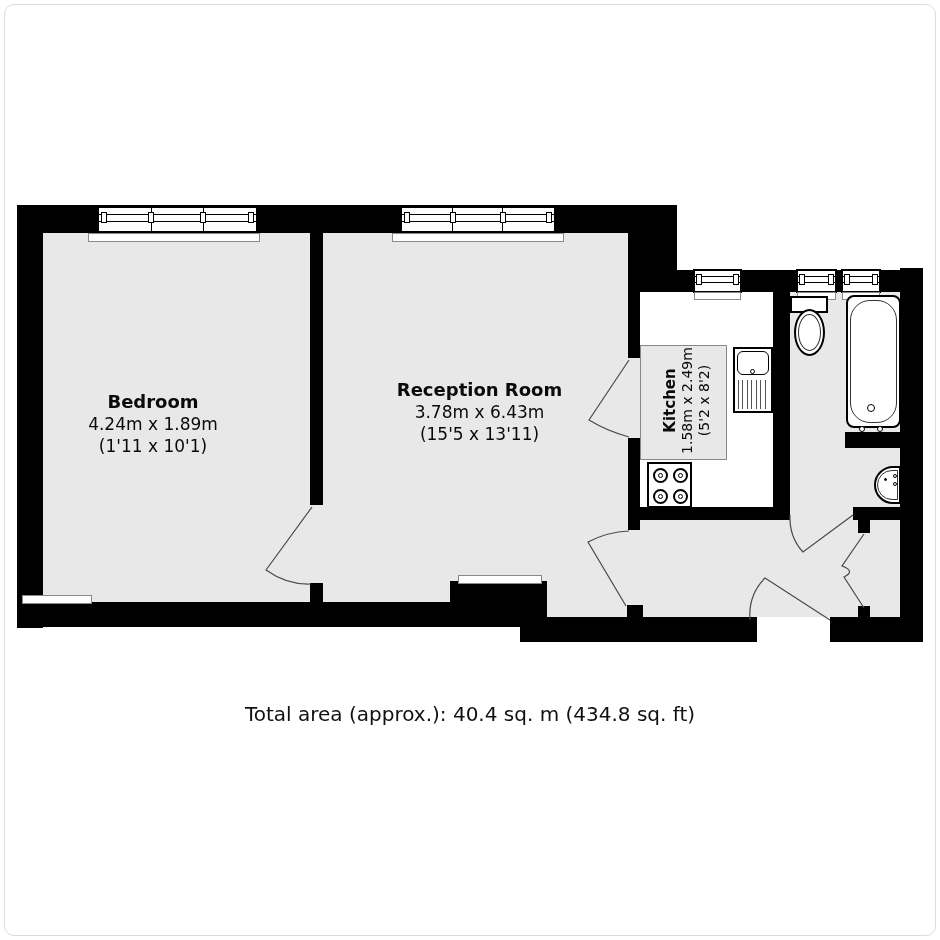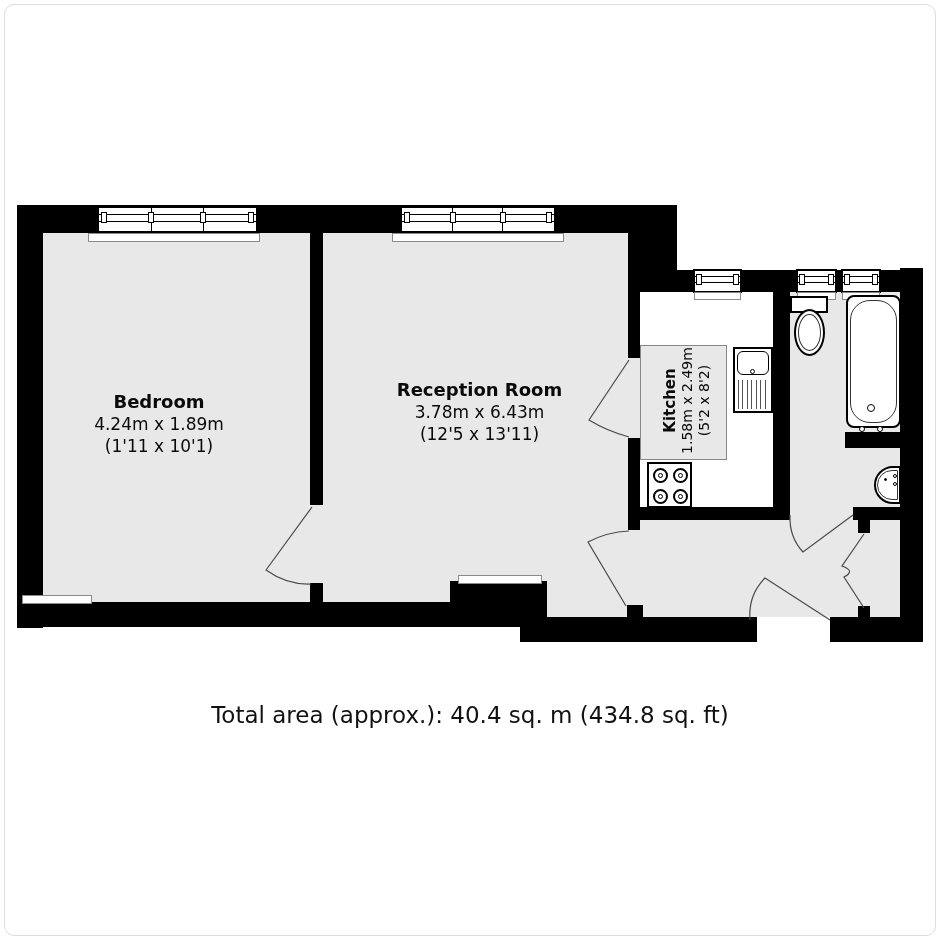--- a/index.html
+++ b/index.html
@@ -17,21 +17,21 @@
   .wl.v{top:0;bottom:0;width:1px;}
   .post{position:absolute;width:6px;height:11px;border:1px solid var(--wall,#000);background:#fff;box-sizing:border-box;}
   .sill{position:absolute;background:#fff;border:1px solid var(--sill_border,#8a8a8a);box-sizing:border-box;}
   .fix{position:absolute;background:#fff;border:2px solid var(--wall,#000);box-sizing:border-box;}
   .fix-thin{position:absolute;background:#fff;border:1px solid #333;box-sizing:border-box;}
   .label{position:absolute;text-align:center;color:#0a0a0a;line-height:22px;font-size:17px;}
   .label b{font-size:18px;}
   .label-kitchen{position:absolute;text-align:center;color:#0a0a0a;line-height:17px;font-size:14px;
                  transform:rotate(-90deg);transform-origin:center center;}
   .label-kitchen b{font-size:15px;}
-  .footer{position:absolute;left:0;right:0;text-align:center;font-size:23px;color:#111;}
+  .footer{position:absolute;left:0;right:0;text-align:center;font-size:20px;color:#111;}
   .burner{position:absolute;width:15px;height:15px;border:2px solid #000;border-radius:50%;box-sizing:border-box;}
   .burner i{position:absolute;left:50%;top:50%;width:5px;height:5px;margin:-2.5px 0 0 -2.5px;
             border:1px solid #000;border-radius:50%;box-sizing:border-box;}
   .dot{position:absolute;border:1px solid #000;border-radius:50%;background:#fff;box-sizing:border-box;}
   svg{position:absolute;left:0;top:0;}
 </style>
 </head>
 <body>
 
 <div id="stage">
@@ -150,29 +150,29 @@
 
   <svg width="940" height="940" viewBox="0 0 940 940" fill="none" stroke="#4a4a4a" stroke-width="1.2">
     <path d="M312,507 L266,570 Q287,585 311,584"></path>
     <path d="M629,360 L589,420 Q607,431 629,437"></path>
     <path d="M626,606 L588,542 Q607,532 629,531"></path>
     <path d="M853,515 L803,552 Q789,537 790,515"></path>
     <path d="M864,534 L842,566 Q856,571 844,577 L864,608"></path>
     <path d="M830,620 L765,578 Q748,595 750,620"></path>
   </svg>
 
-  <div class="label" style="left:43px;top:391px;width:232px;">
+  <div class="label" style="left:37px;top:391px;width:232px;">
     <b>Bedroom</b><br>
     <span>4.24m x 1.89m</span><br>
     <span>(1'11 x 10'1)</span>
   </div>
   <div class="label" style="left:327px;top:379px;width:305px;">
     <b>Reception Room</b><br>
     <span>3.78m x 6.43m</span><br>
-    <span>(12'5 x 13'11)</span>
+    <span>(15'5 x 13'11)</span>
   </div>
   <div class="label-kitchen" style="left:622px;top:375px;width:130px;">
     <b>Kitchen</b><br>
     <span>1.58m x 2.49m</span><br>
     <span>(5'2 x 8'2)</span>
   </div>
 
   <div class="footer" style="top:702px;">Total area (approx.): 40.4 sq. m (434.8 sq. ft)</div>
 </div>
 

